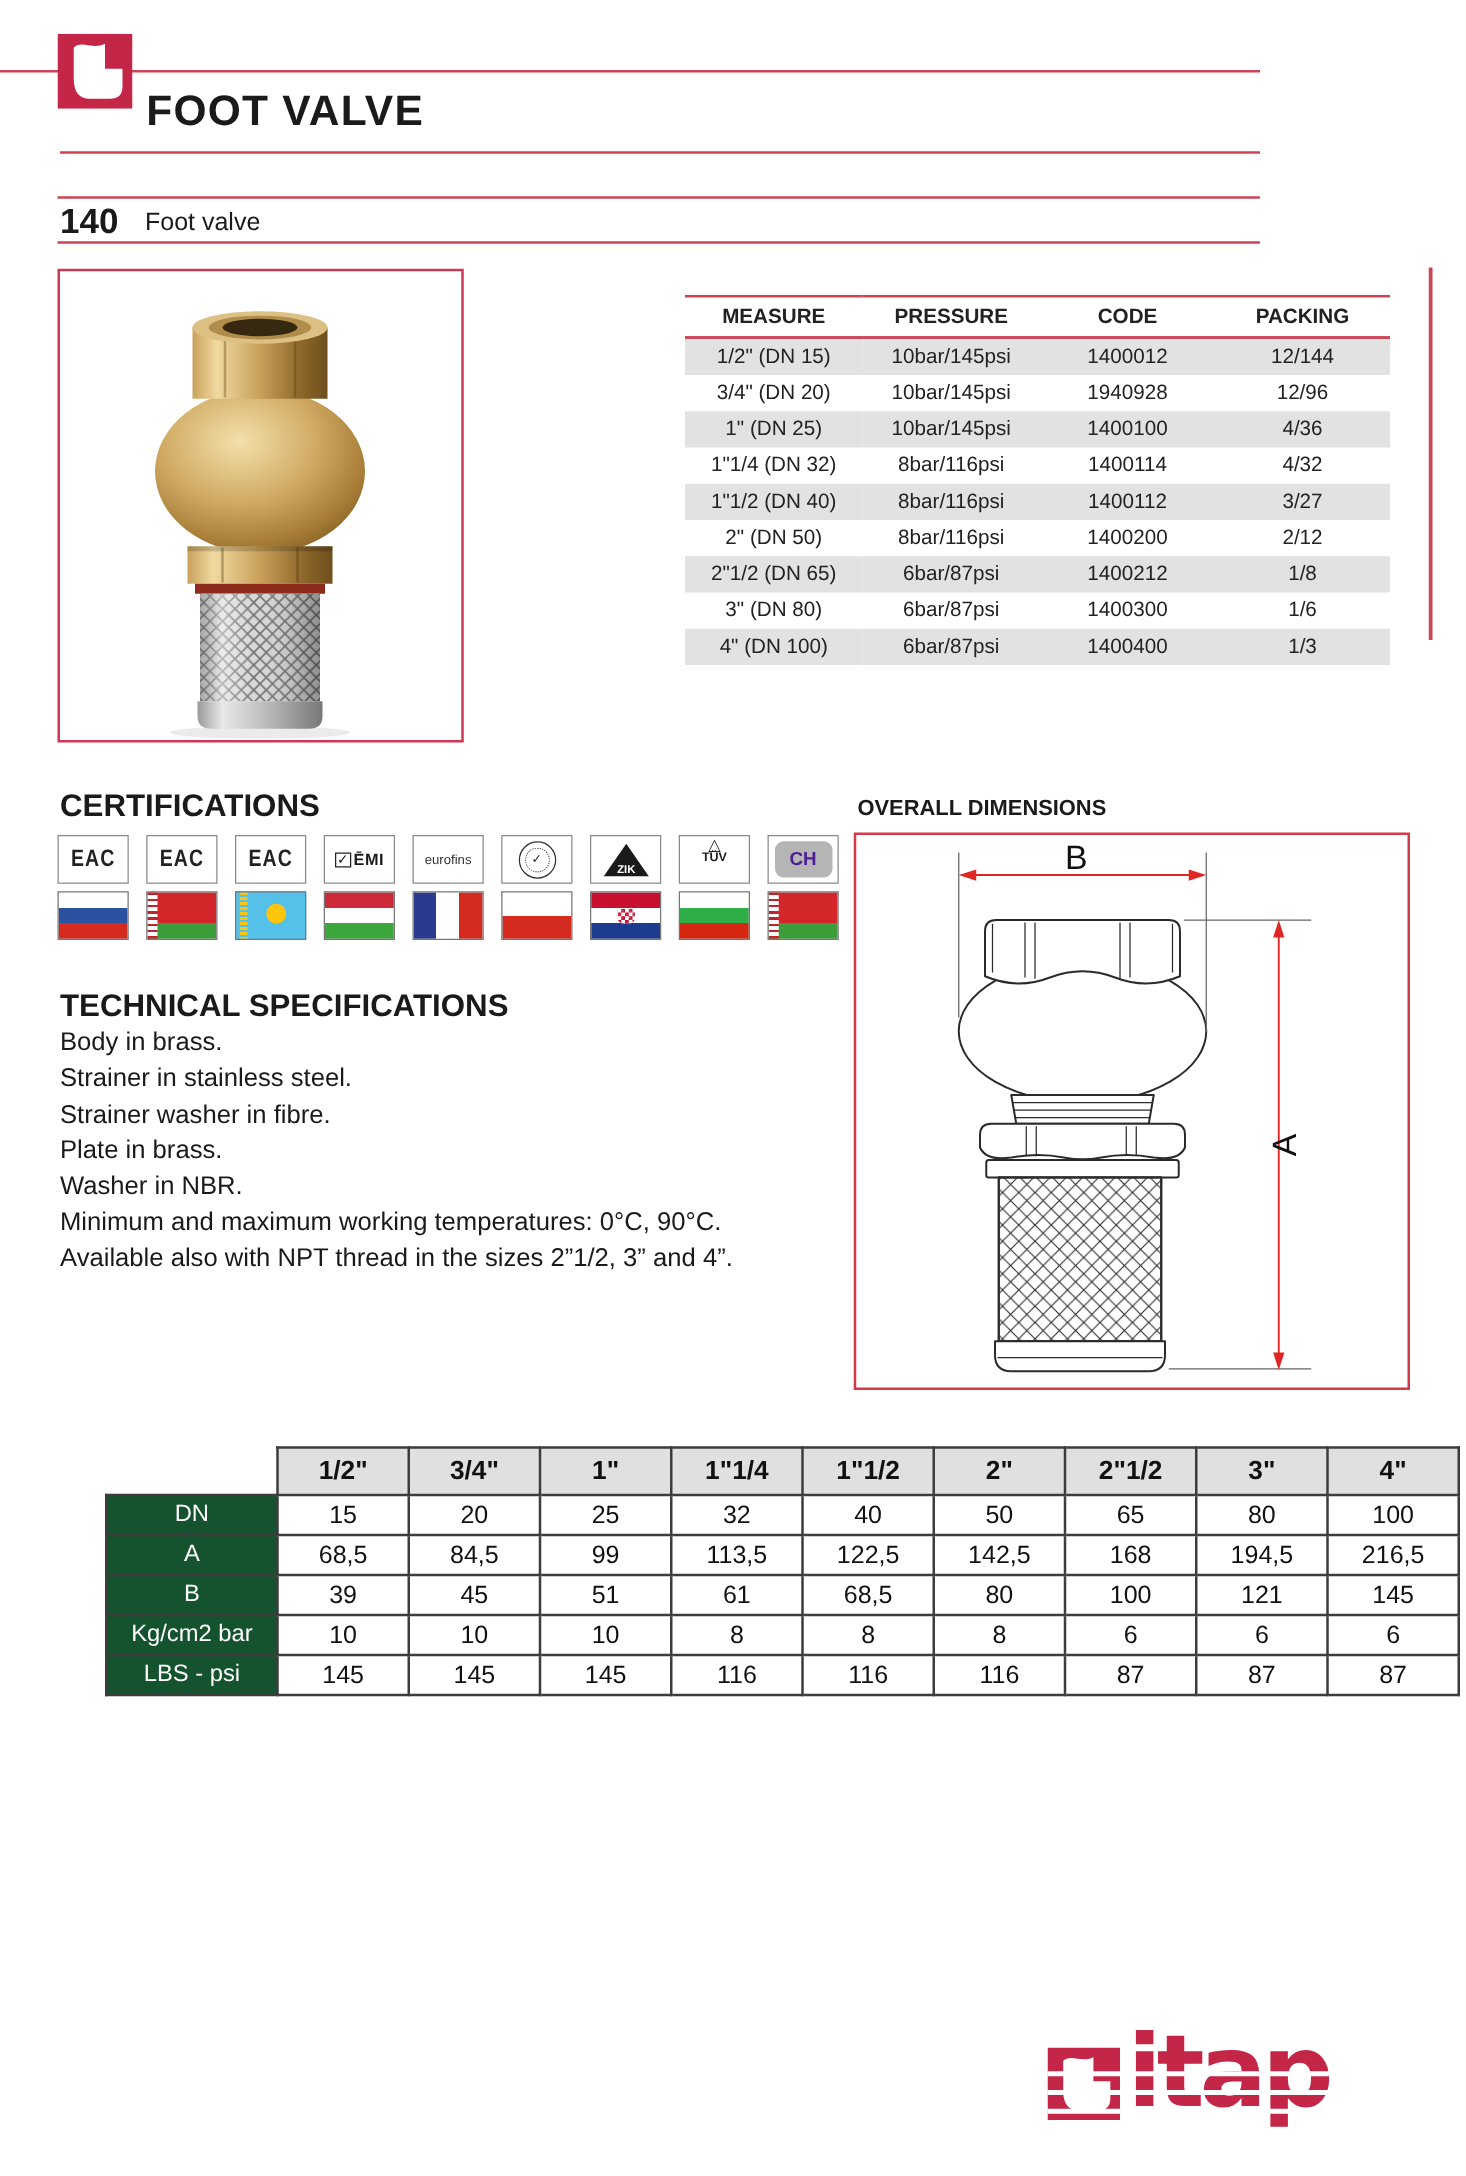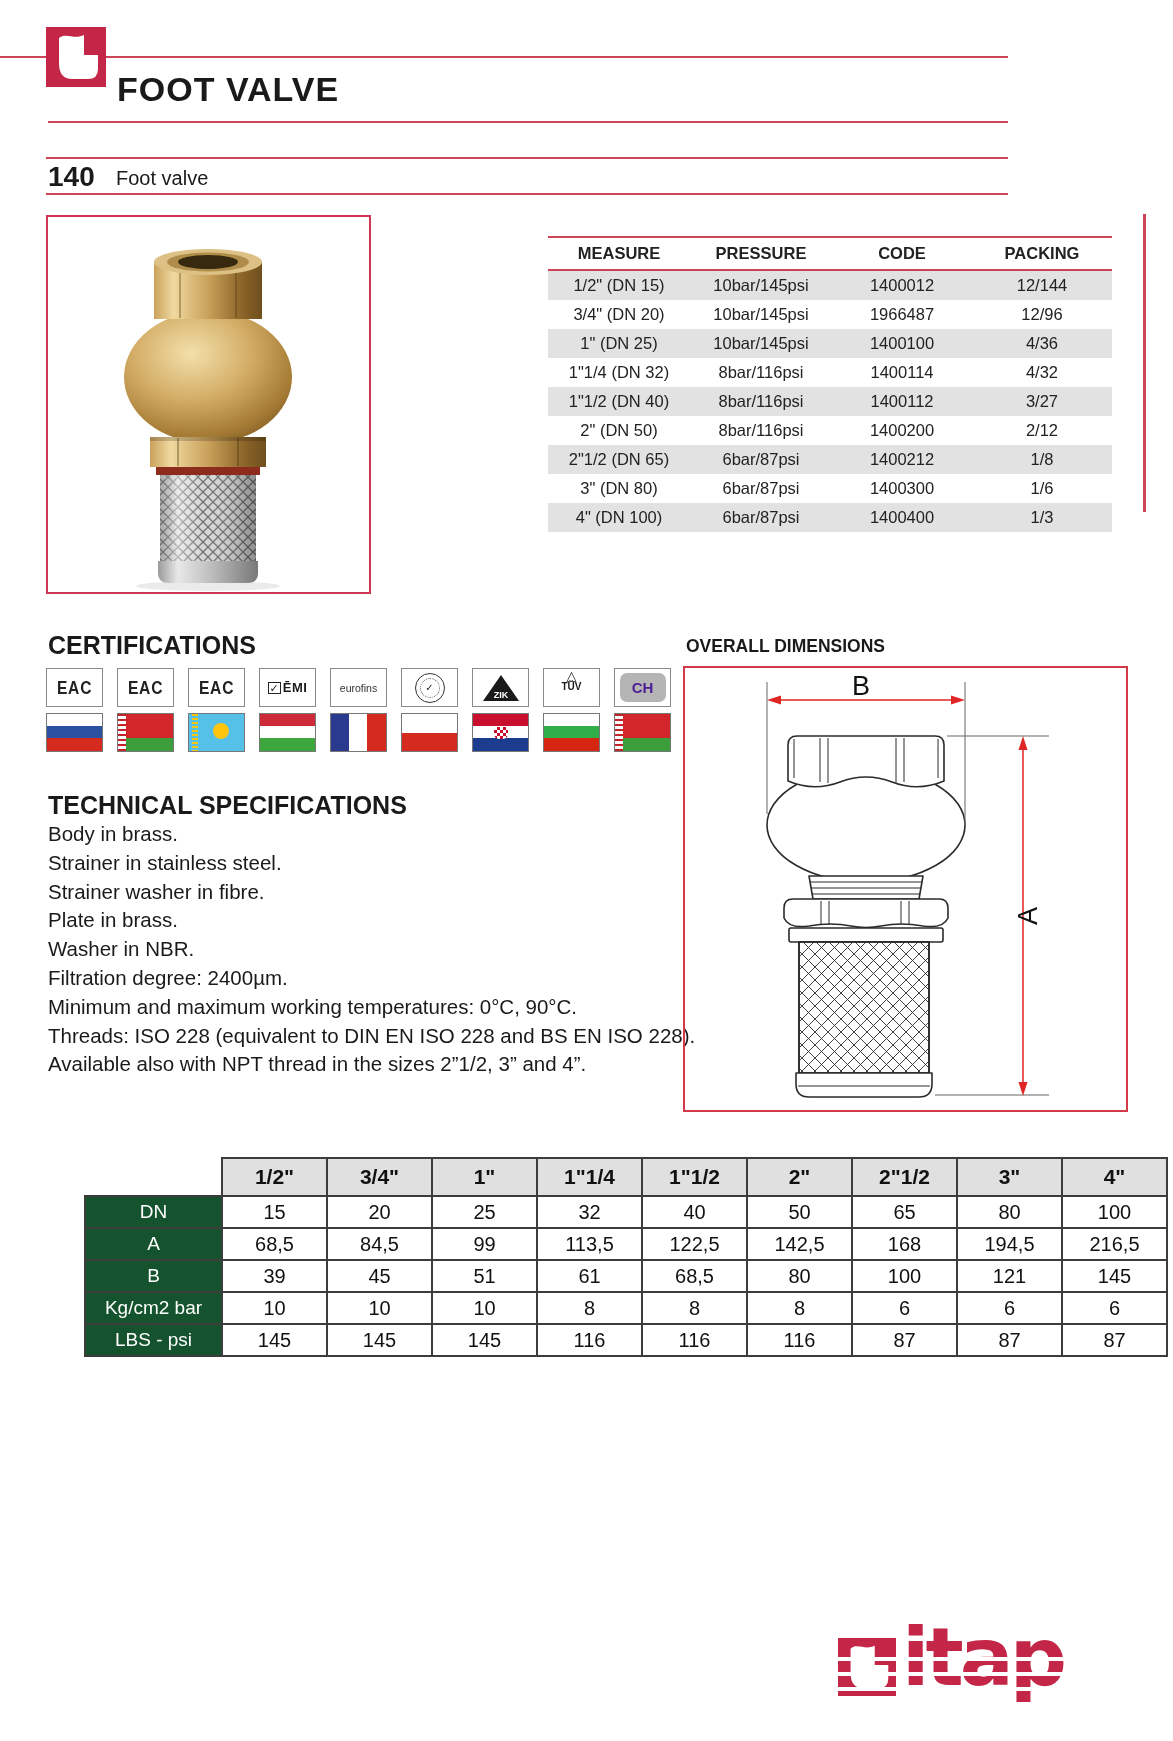--- a/index.html
+++ b/index.html
@@ -186,21 +186,21 @@
     <tbody>
       <tr>
           <td>1/2" (DN 15)</td>
           <td>10bar/145psi</td>
           <td>1400012</td>
           <td>12/144</td>
         </tr>
       <tr>
           <td>3/4" (DN 20)</td>
           <td>10bar/145psi</td>
-          <td>1966487</td>
+          <td>1940928</td>
           <td>12/96</td>
         </tr>
       <tr>
           <td>1" (DN 25)</td>
           <td>10bar/145psi</td>
           <td>1400100</td>
           <td>4/36</td>
         </tr>
       <tr>
           <td>1"1/4 (DN 32)</td>
@@ -295,23 +295,21 @@
     <div class="flag flag-belarus"></div>
   </div>
 
   <div class="h-block" style="left:48px;top:791px;">TECHNICAL SPECIFICATIONS</div>
   <div class="tech-lines">
     <p>Body in brass.</p>
     <p>Strainer in stainless steel.</p>
     <p>Strainer washer in fibre.</p>
     <p>Plate in brass.</p>
     <p>Washer in NBR.</p>
-    <p>Filtration degree: 2400µm.</p>
     <p>Minimum and maximum working temperatures: 0°C, 90°C.</p>
-    <p>Threads: ISO 228 (equivalent to DIN EN ISO 228 and BS EN ISO 228).</p>
     <p>Available also with NPT thread in the sizes 2”1/2, 3” and 4”.</p>
   </div>
 
   <div class="h-block" style="left:686px;top:636px;font-size:17.5px;">OVERALL DIMENSIONS</div>
   <div class="dim-box">
     <svg width="441" height="442" viewBox="0 0 441 442">
       <defs>
         <pattern id="xh" width="13" height="13" patternUnits="userSpaceOnUse">
           <path d="M0,13 L13,0 M0,0 L13,13" stroke="#2b2b2b" stroke-width="0.9" fill="none"></path>
         </pattern>

